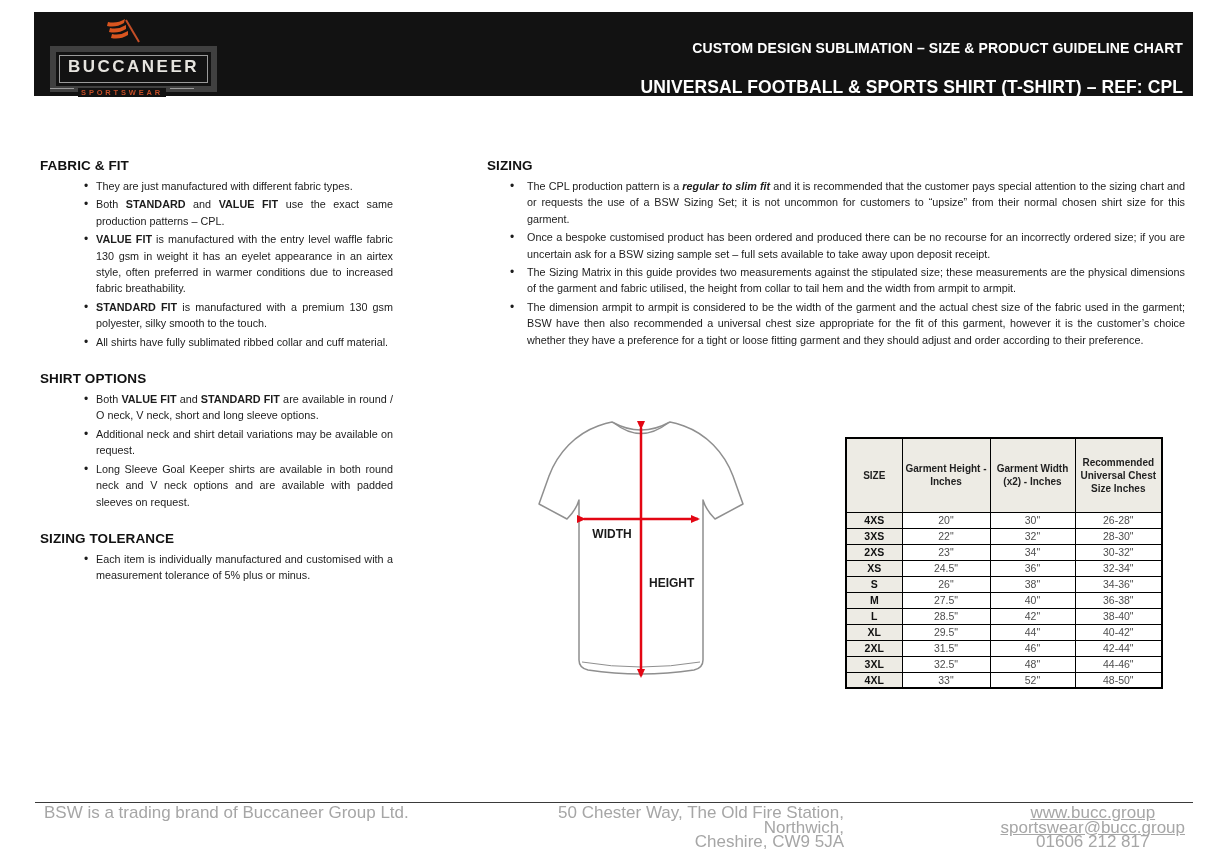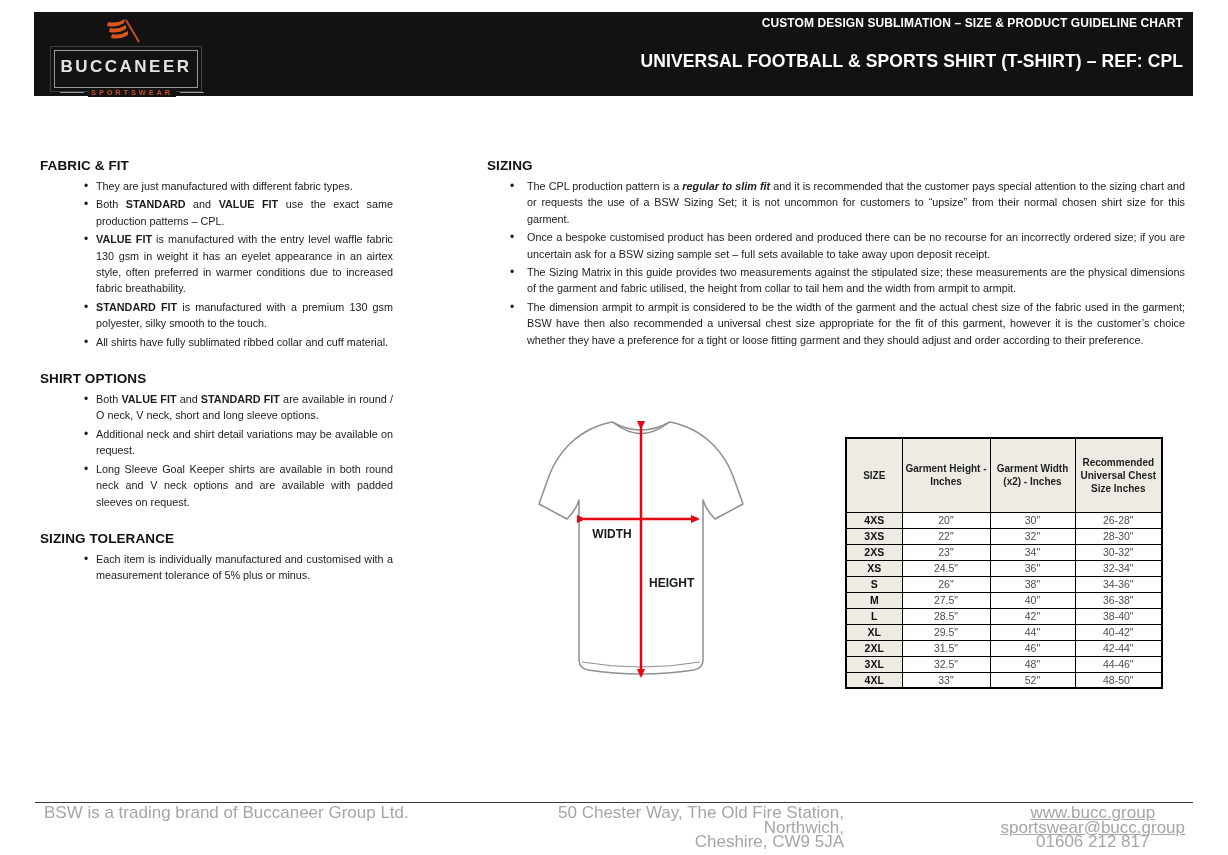--- a/index.html
+++ b/index.html
@@ -4,29 +4,29 @@
 <style>
   * { margin:0; padding:0; box-sizing:border-box; }
   html,body { width:1228px; height:855px; background:#fff;
     font-family:"Liberation Sans", sans-serif; color:#1a1a1a; }
   .page { position:relative; width:1228px; height:855px; background:#fff; overflow:hidden; }
 
   
   .topbar { position:absolute; left:34px; top:12px; width:1159px; height:84px; background:#121212; }
   .logo { position:absolute; left:16px; top:6px; width:144px; height:74px; }
   .flag { position:absolute; left:52px; top:0; }
-  .logo-box { position:absolute; left:0; top:28px; width:152px; height:46px;
-    border:1px solid #404040; box-shadow: inset 0 0 0 3px #121212, inset 0 0 0 4px #9a9a9a;
+  .logo-box { position:absolute; left:0; top:28px; width:167px; height:46px;
+    border:6px solid #404040; box-shadow: inset 0 0 0 3px #121212, inset 0 0 0 4px #9a9a9a;
     display:flex; align-items:center; justify-content:center; }
   .brand-name { color:#e6e4df; font-weight:700; font-size:17px; letter-spacing:2.5px; margin-top:-4px; }
-  .logo-sub { position:absolute; left:10px; bottom:-5px; width:144px; display:flex; align-items:center; justify-content:center; gap:4px; }
+  .logo-sub { position:absolute; left:0; bottom:-5px; width:144px; display:flex; justify-content:center; gap:4px; }
   .logo-sub .rule { width:26px; height:1px; background:#9a9a9a; }
   .brand-sub { background:#121212; padding:0 3px; color:#c44e27; font-size:7.5px; font-weight:700; letter-spacing:2.8px; }
   .titles { position:absolute; right:10px; top:0; height:84px; text-align:right; }
-  .title1 { margin-top:4px; color:#ffffff; font-weight:700; font-size:12px; letter-spacing:.1px; }
+  .title1 { margin-top:28px; color:#ffffff; font-weight:700; font-size:14px; letter-spacing:.1px; }
   .title2 { margin-top:21px; color:#ffffff; font-weight:700; font-size:17.5px; letter-spacing:.1px; }
 
   
   .col-left  { position:absolute; left:40px;  top:158px; width:353px; }
   .col-right { position:absolute; left:487px; top:158px; width:698px; }
   h3.sec { font-size:13.5px; font-weight:700; color:#111; margin-bottom:5px; letter-spacing:.1px; }
   section { margin-bottom:21px; }
   ul.blist { list-style:none; }
   ul.blist li { position:relative; font-size:10.8px; line-height:16.4px; text-align:justify; color:#1c1c1c; margin-bottom:2px; }
   .col-left  ul.blist li { padding-left:56px; }

